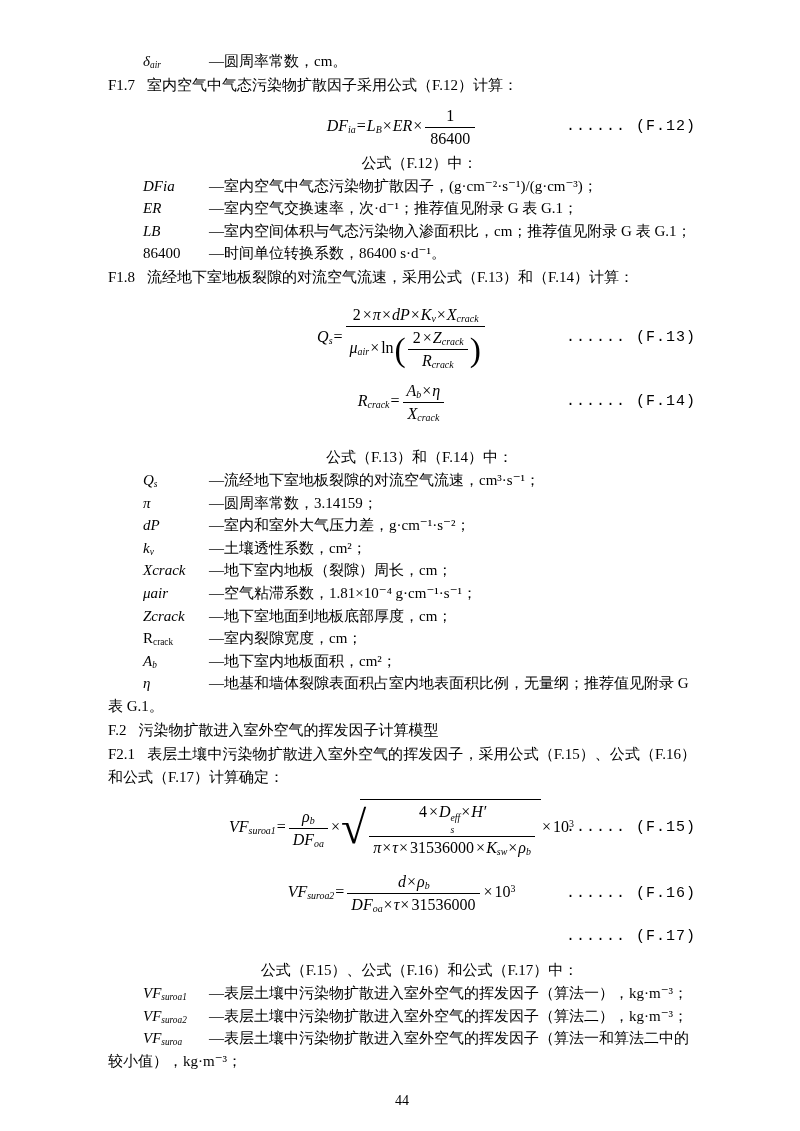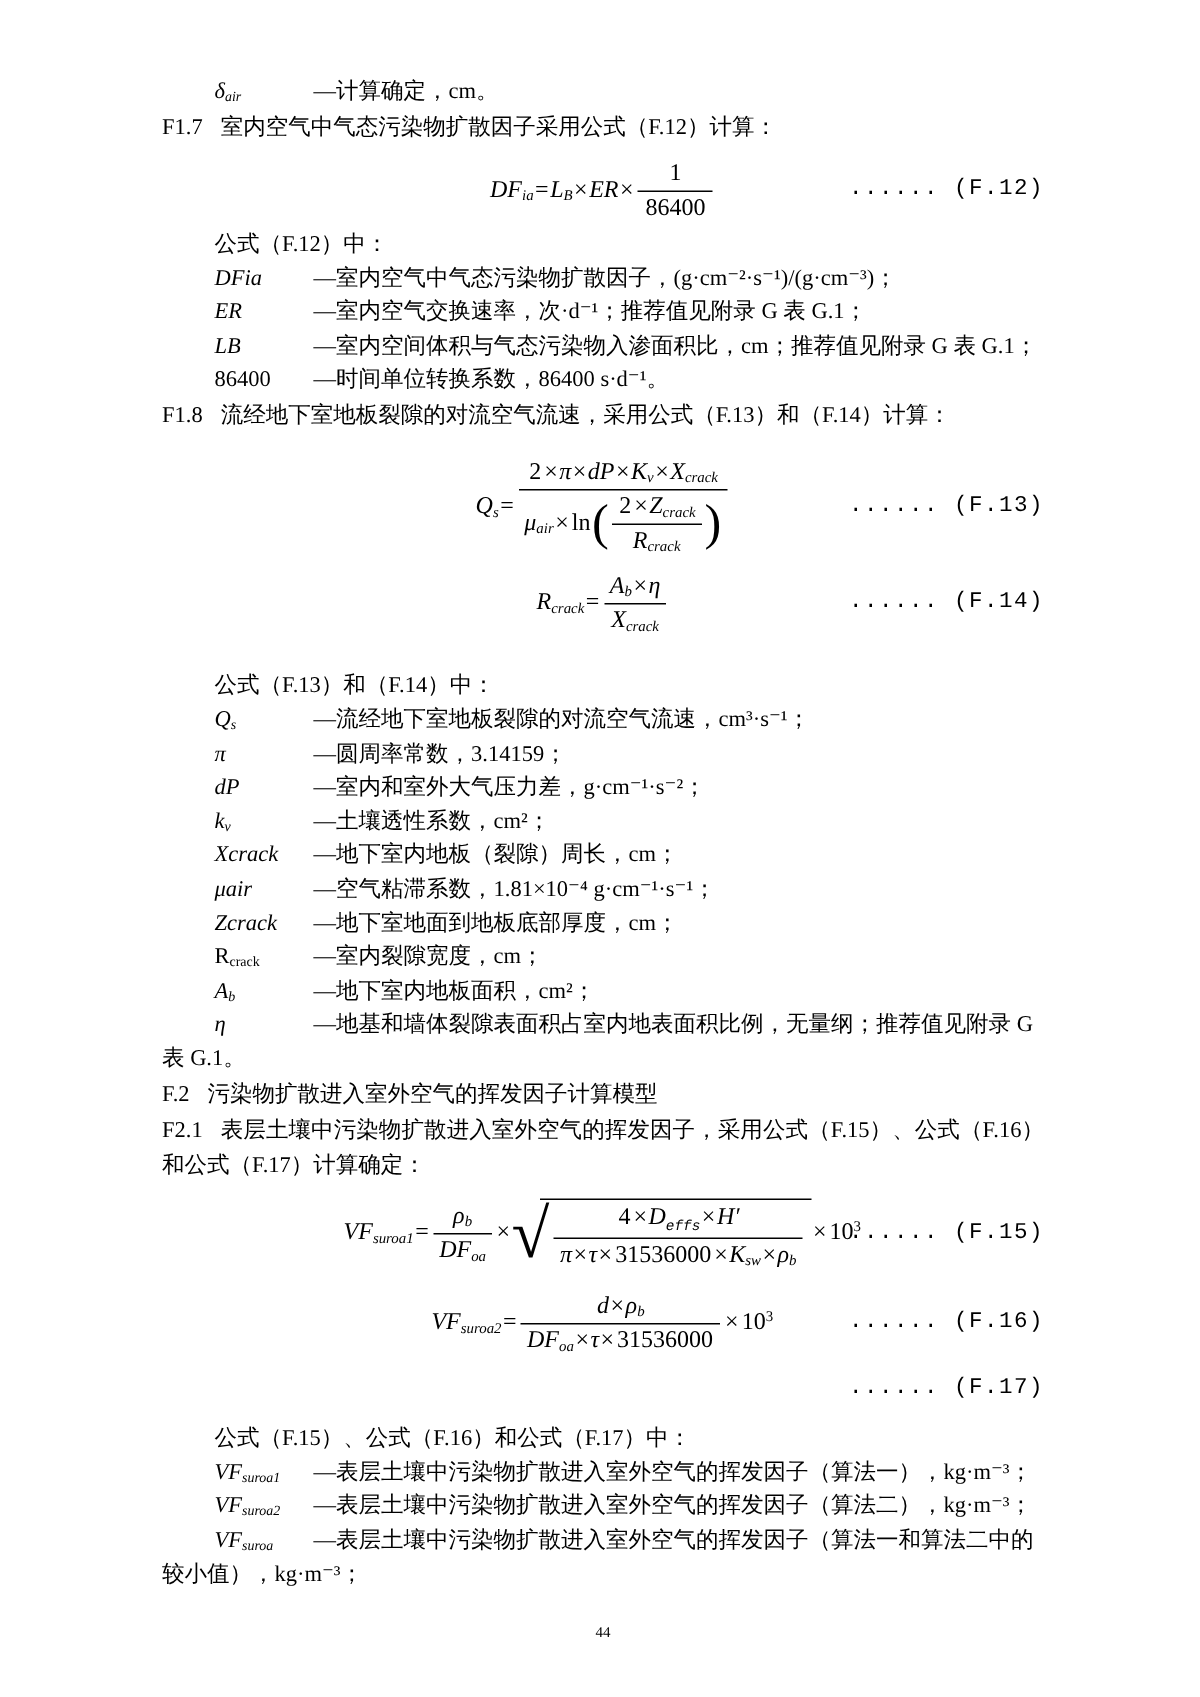--- a/index.html
+++ b/index.html
@@ -12,21 +12,21 @@
 
   
   .sec{margin:1px 0;text-align:justify;}
   .sec .lbl{margin-right:12px;}
   .bold{font-weight:normal;}
 
   
   .def{margin:0;line-height:22.6px;}
   .def .sym{display:inline-block;min-width:66px;margin-left:35px;white-space:nowrap;}
   .def .sym.it{font-style:italic;}
-  .intro{margin:0 0 0 35px;line-height:23px;}
+  .intro{margin:0 0 0 35px;line-height:23px;text-align:center;}
   sub,sup{font-size:0.62em;line-height:0;text-align:right;}
   sub{vertical-align:-0.25em;}
   sup{vertical-align:0.55em;}
 
   
   .formula-row{position:relative;display:flex;justify-content:center;align-items:center;
     font-size:16px;line-height:1.25;}
   .formula-row .eq-label{position:absolute;right:0;top:50%;transform:translateY(-50%);
     font-size:15px;letter-spacing:1px;font-family:Liberation Mono, monospace;}
   .fr-12{margin:9px 0 3px;}
@@ -40,32 +40,32 @@
   
   .mi{font-style:italic;}
   .mo{font-style:normal;padding:0 1px;}
   .frac{display:inline-flex;flex-direction:column;vertical-align:middle;text-align:center;margin:0 2px;}
   .frac>.num{display:block;padding:0 4px 1px;border-bottom:1px solid #000;}
   .frac>.den{display:block;padding:1px 4px 0;}
   .sqrt{display:inline-flex;align-items:center;vertical-align:middle;}
   .rad{font-size:46px;line-height:0;margin-right:-6px;font-style:normal;}
   .sqc{border-top:1.3px solid #000;padding:2px 4px 0 7px;display:inline-flex;align-items:center;}
   .big{font-size:2.1em;line-height:0;vertical-align:middle;font-weight:300;padding:0;}
-  .ss{display:inline-flex;flex-direction:row;font-size:0.6em;line-height:1.2;
-    vertical-align:-0.5em;text-align:left;font-family:Liberation Mono, monospace;}
+  .ss{display:inline-flex;flex-direction:column;font-size:0.6em;line-height:1.2;
+    vertical-align:-0.5em;text-align:left;}
 
-  .footer{text-align:center;margin-top:16px;font-size:10px;}
+  .footer{text-align:center;margin-top:16px;font-size:14px;}
 </style>
 </head>
 <body>
 
 <div class="page">
 
   <div>
-      <p class="def"><span class="sym it">δ<sub>air</sub></span><span class="desc">—计算确定，cm。</span></p>
+      <p class="def"><span class="sym it">δ<sub>air</sub></span><span class="desc">—圆周率常数，cm。</span></p>
     </div>
 
   <p class="sec"><span class="lbl">F1.7</span><span>室内空气中气态污染物扩散因子采用公式（F.12）计算：</span></p>
 
   <div class="formula-row fr-12">
     <span class="formula"><span class="mi">DF<sub>ia</sub></span><span class="mo">=</span><span class="mi">L<sub>B</sub></span><span class="mo">×</span><span class="mi">ER</span><span class="mo">×</span><span class="frac">
           <span class="num"><span class="mo">1</span></span>
           <span class="den"><span class="mo">86400</span></span>
         </span></span>
     <span class="eq-label">...... (F.12)</span>

